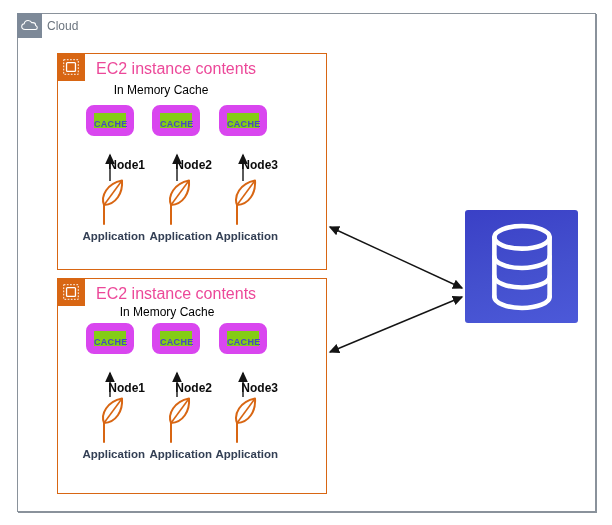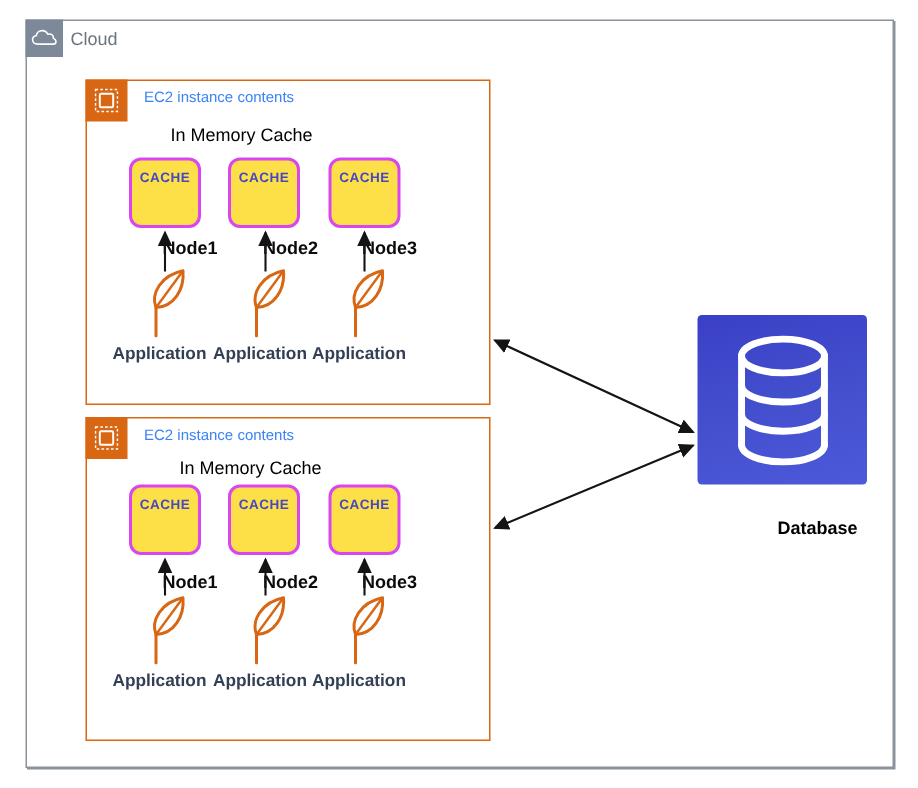--- a/index.html
+++ b/index.html
@@ -12,31 +12,31 @@
   .cloud-rect { left:17px; top:13px; width:577px; height:497px;
                 border:1px solid #8A929B; box-shadow:1px 1px 0 #8A929B; background:transparent; }
   .cloud-icon { left:17px; top:13px; width:25px; height:25px; background:#7D8998;
                 display:flex; align-items:center; justify-content:center; }
   .cloud-label { left:47px; top:19px; font-size:12px; color:#6B747E; }
 
   
   .ec2-rect { width:268px; height:215px; border:1px solid #D86613; background:transparent; }
   .ec2-icon { width:28px; height:28px; background:#D86613;
               display:flex; align-items:center; justify-content:center; }
-  .ec2-header { font-size:10px; color:#3b82f6; white-space:nowrap; }
+  .ec2-header { font-size:16px; color:#ec4899; white-space:nowrap; }
   .imc-label { width:180px; text-align:center; font-size:12px; font-weight:normal; color:#000000; white-space:nowrap; }
 
   
-  .cache-box { width:48px; height:47px; border:2px solid #d946ef; border-radius:8px;
-               background:#fde047; text-align:center; box-sizing:border-box; }
+  .cache-box { width:48px; height:31px; border:8px solid #d946ef; border-radius:8px;
+               background:#84cc16; text-align:center; box-sizing:border-box; }
   .cache-box span { display:inline-block; margin-top:6px; font-size:9px; letter-spacing:0.3px;
                     color:#4747C2; font-weight:bold; }
 
   .node-label { width:70px; text-align:right; font-size:12px; font-weight:bold; color:#0B0B0B; }
-  .app-label  { width:70px; text-align:left; font-size:11.5px; font-weight:bold; color:#333F54; }
+  .app-label  { width:70px; text-align:right; font-size:11.5px; font-weight:bold; color:#333F54; }
 
   
   .db-square { left:465px; top:210px; width:113px; height:113px; border-radius:3px;
                background:linear-gradient(165deg,#3A40C6 0%,#4450CE 55%,#4C59D9 100%);
                display:flex; align-items:center; justify-content:center; }
   .db-label { left:497px; top:345px; width:96px; text-align:center;
               font-size:12px; font-weight:bold; color:#000000; }
 
   .overlay { left:0; top:0; width:612px; height:525px; pointer-events:none; z-index:5; }
 </style>
@@ -146,21 +146,20 @@
       <g fill="none" stroke="#ffffff" stroke-width="4.5" stroke-linecap="round">
         <ellipse cx="32" cy="14" rx="27" ry="11"></ellipse>
         <path d="M5 14 L5 72"></path>
         <path d="M59 14 L59 72"></path>
         <path d="M5 72 A27 11 0 0 0 59 72"></path>
         <path d="M5 33 A27 11 0 0 0 59 33"></path>
         <path d="M5 52 A27 11 0 0 0 59 52"></path>
       </g>
     </svg>
   </div>
-  <div class="abs db-label">Database</div>
 
   <svg class="abs overlay" width="612" height="525" viewBox="0 0 612 525">
     <defs>
       <marker id="ah" markerWidth="8" markerHeight="8" refX="6.5" refY="3.5" orient="auto-start-reverse">
         <path d="M0,0 L7.5,3.5 L0,7 Z" fill="#141414"></path>
       </marker>
     </defs>
     <g stroke="#141414" stroke-width="1.4" fill="none">
 
       <line x1="110" y1="181" x2="110" y2="155" marker-end="url(#ah)"></line>

